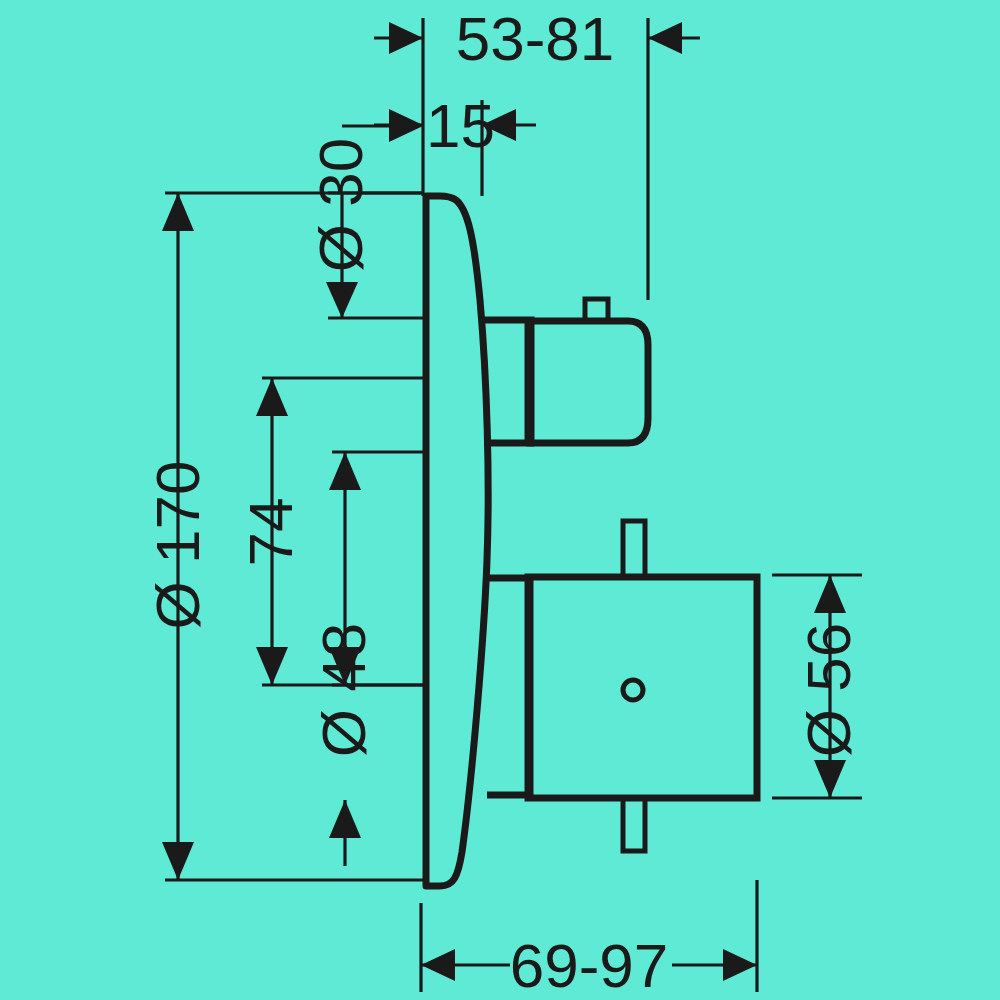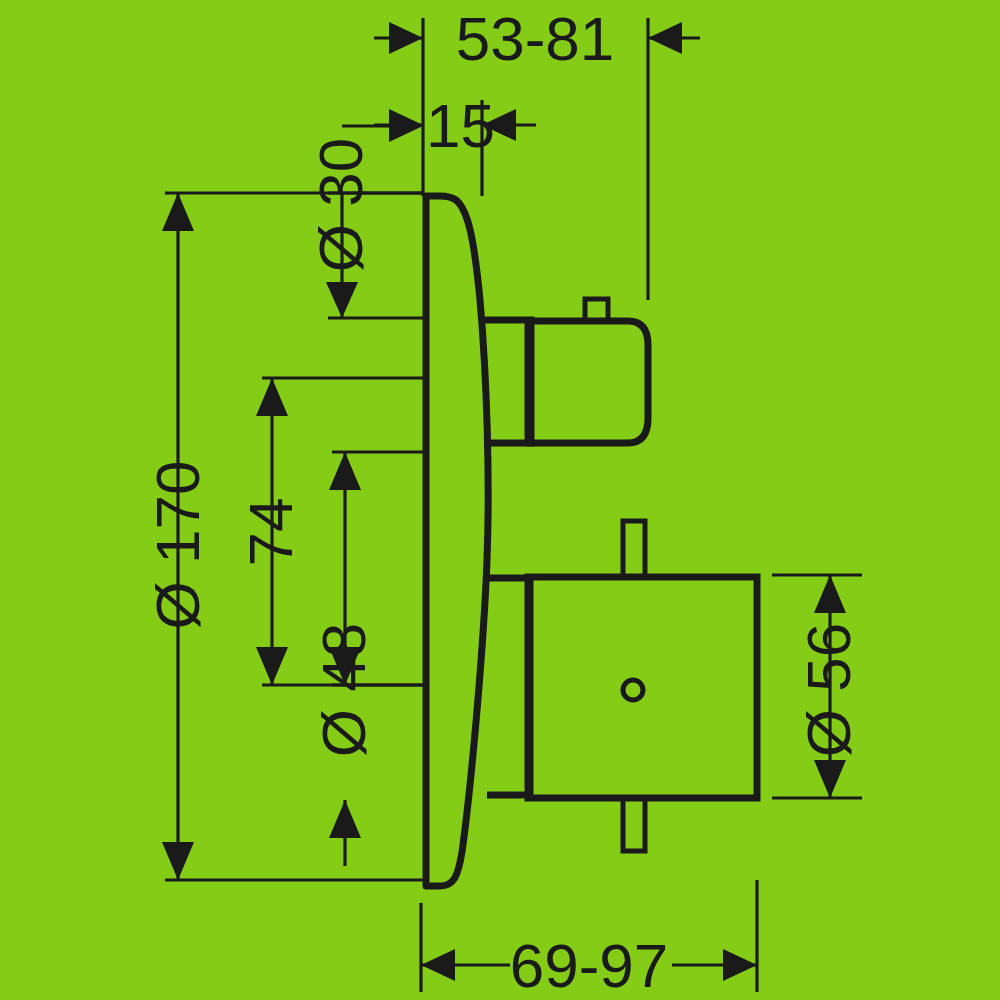--- a/index.html
+++ b/index.html
@@ -8,21 +8,21 @@
     padding: 0;
     background: #ffffff;
   }
   body {
     font-family: "Liberation Sans", sans-serif;
   }
   #drawing-root {
     position: relative;
     width: 1000px;
     height: 1000px;
-    background: #84cc16;
+    background: #5eead4;
     overflow: hidden;
   }
   svg#tech-drawing {
     display: block;
     width: 1000px;
     height: 1000px;
   }
   .outline {
     fill: none;
     stroke: #1a1a1a;

